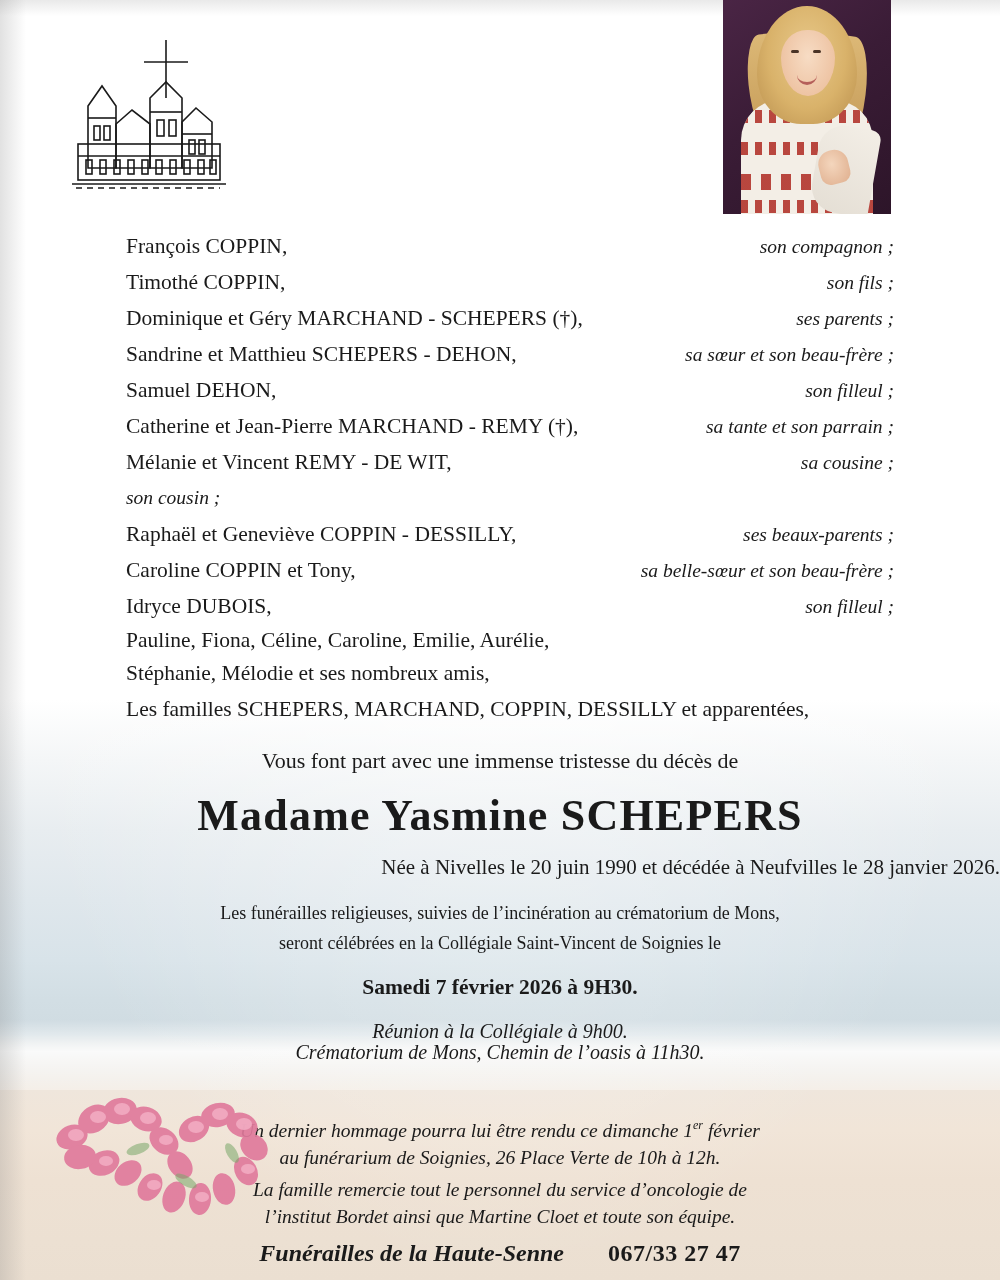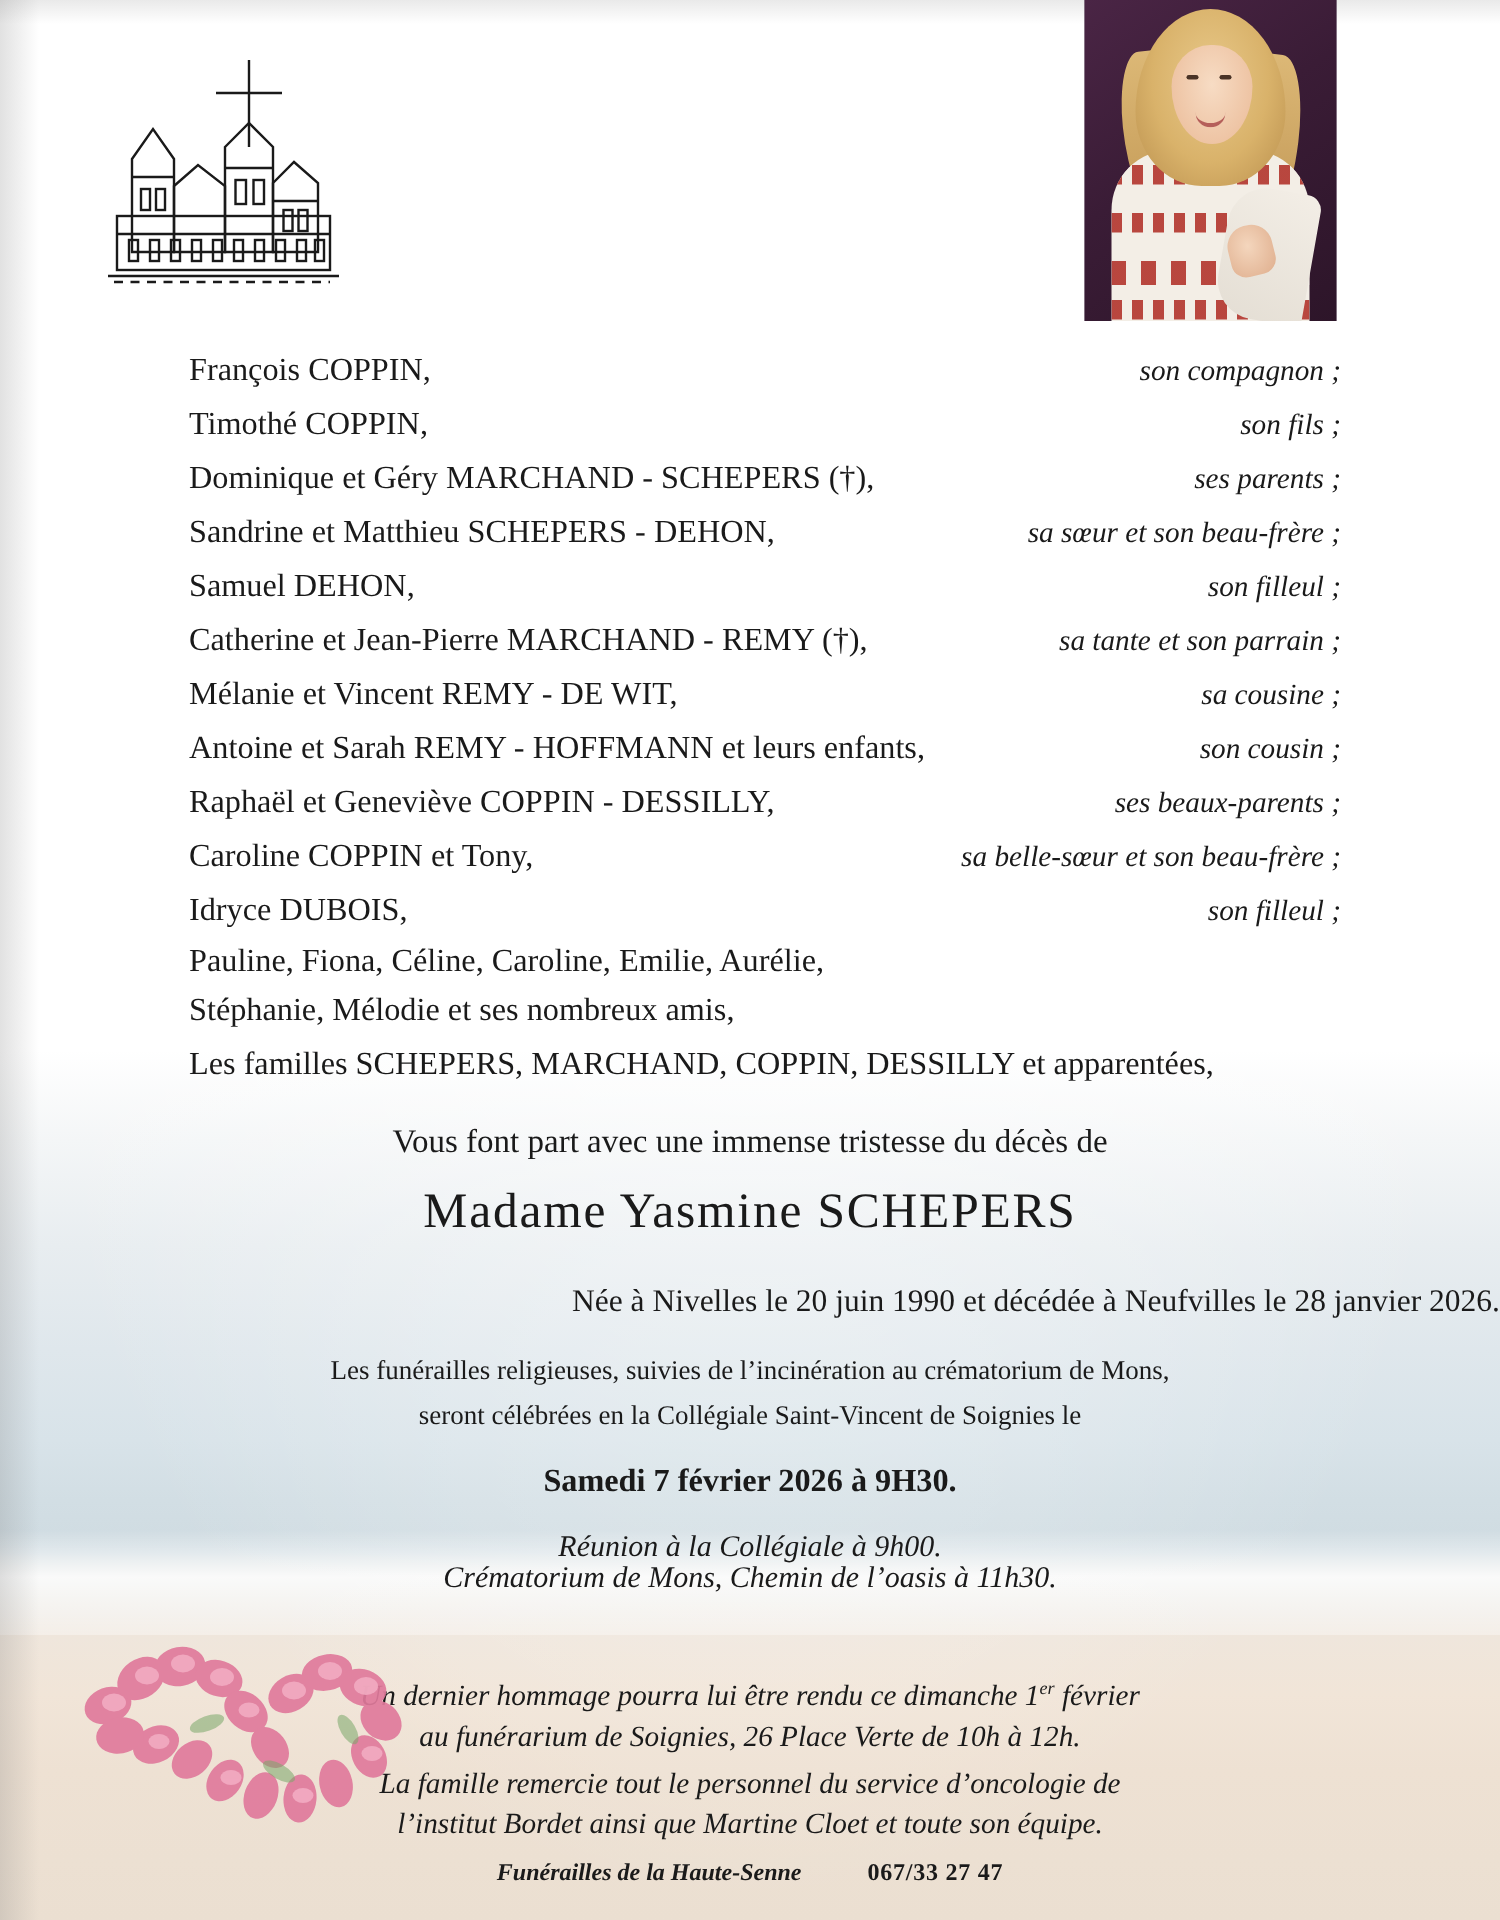--- a/index.html
+++ b/index.html
@@ -174,22 +174,22 @@
     left: 0;
     width: 1000px;
     text-align: center;
   }
   .vous-font-part {
     top: 748px;
     font-size: 22px;
   }
   .deceased-name {
     top: 790px;
-    font-size: 33px;
-    font-weight: normal;
+    font-size: 44px;
+    font-weight: bold;
     letter-spacing: 1.2px;
   }
   .birth-death {
     top: 855px;
     font-size: 21px;
     text-align: right;
   }
   .funeral-info {
     top: 898px;
     font-size: 18px;
@@ -219,21 +219,21 @@
   .thanks {
     top: 1176px;
     font-size: 19.5px;
     font-style: italic;
     line-height: 27px;
   }
   .footer {
     position: absolute;
     left: 0; top: 1240px; width: 1000px;
     text-align: center;
-    font-size: 16px;
+    font-size: 24px;
     font-weight: bold;
     font-style: italic;
   }
   .footer .phone {
     font-style: normal;
     margin-left: 44px;
     letter-spacing: 0.5px;
   }
   sup { font-size: 0.62em; vertical-align: super; margin-top: 16px; }
 
@@ -335,21 +335,20 @@
     </div>
     <div class="name-row">
       <span class="name-left">Catherine et Jean-Pierre MARCHAND - REMY (†),</span>
       <span class="name-rel">sa tante et son parrain ;</span>
     </div>
     <div class="name-row">
       <span class="name-left">Mélanie et Vincent REMY - DE WIT,</span>
       <span class="name-rel">sa cousine ;</span>
     </div>
     <div class="name-row">
-      <span class="name-left">Antoine et Sarah REMY - HOFFMANN et leurs enfants,</span>
       <span class="name-rel">son cousin ;</span>
     </div>
     <div class="name-row">
       <span class="name-left">Raphaël et Geneviève COPPIN - DESSILLY,</span>
       <span class="name-rel">ses beaux-parents ;</span>
     </div>
     <div class="name-row">
       <span class="name-left">Caroline COPPIN et Tony,</span>
       <span class="name-rel">sa belle-sœur et son beau-frère ;</span>
     </div>

